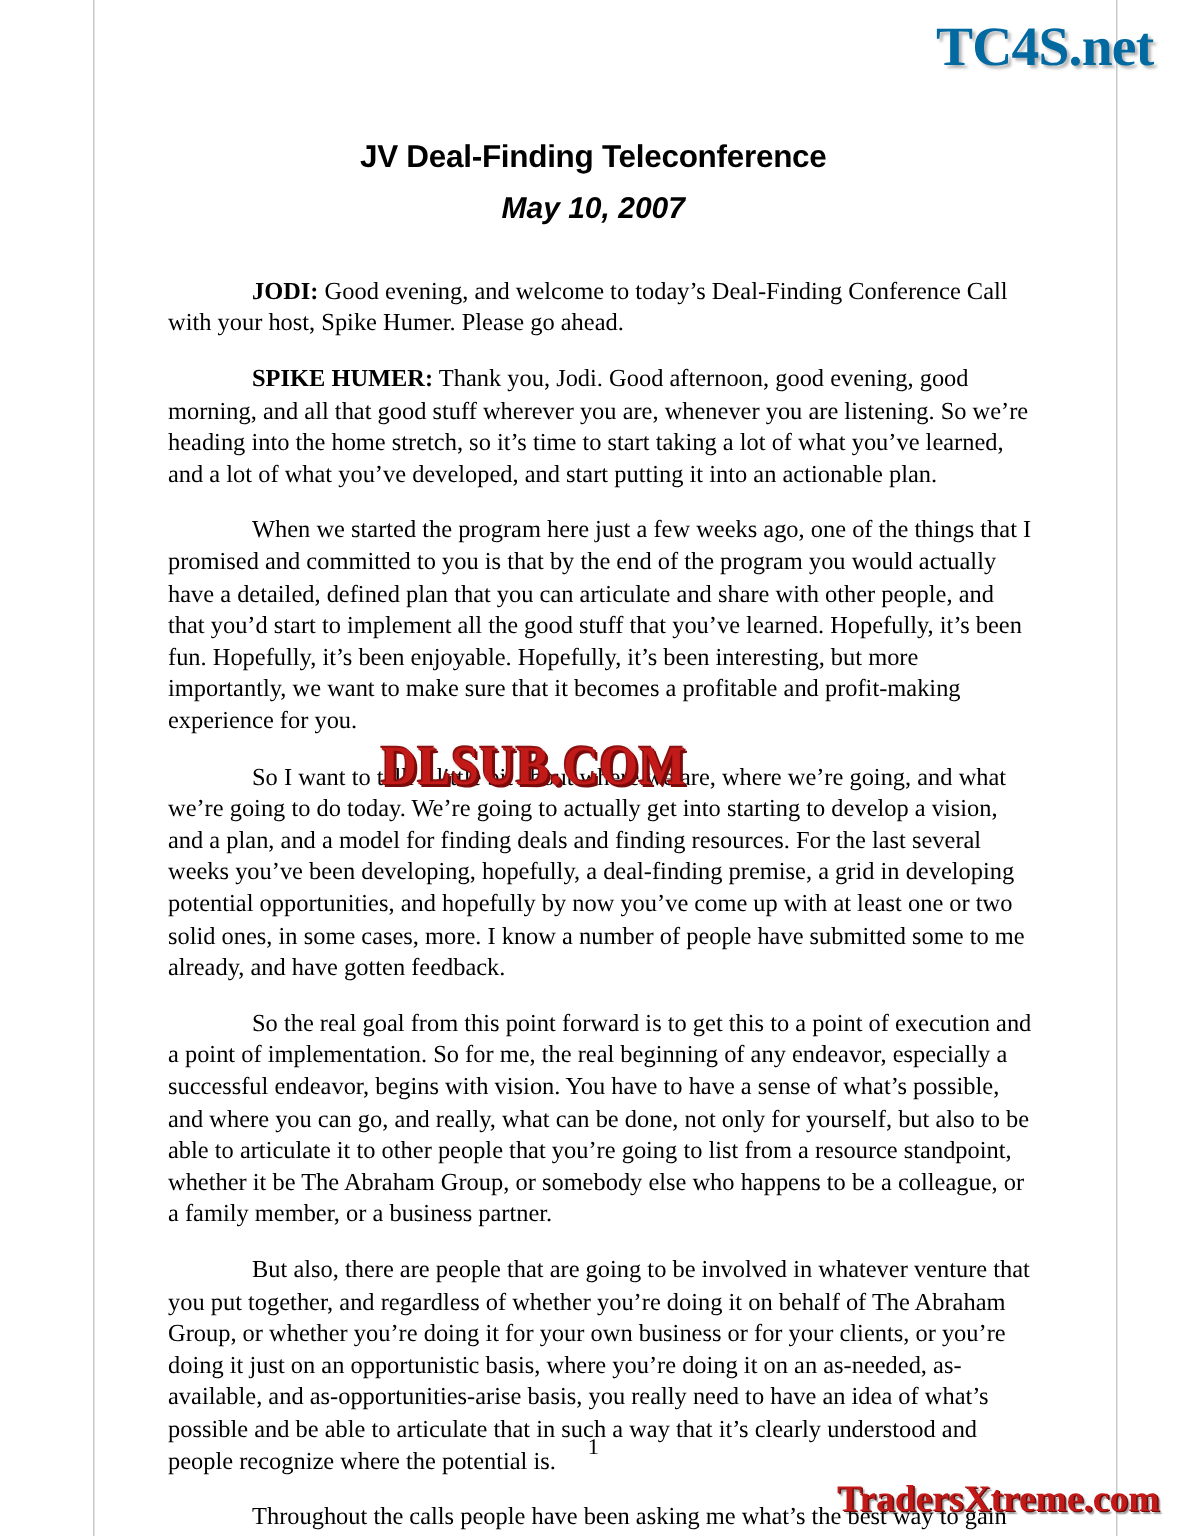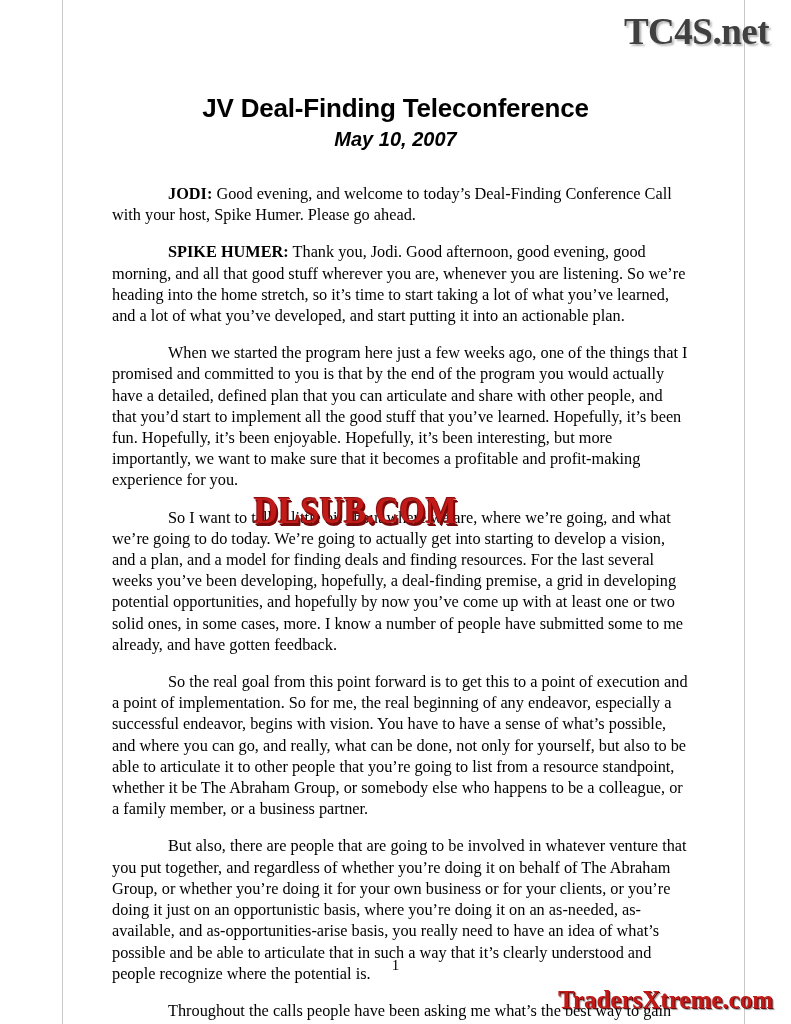--- a/index.html
+++ b/index.html
@@ -44,33 +44,33 @@
   }
 
   .brand-top {
     position: absolute;
     right: 22px;
     top: 10px;
     font-family: "Liberation Serif", serif;
     font-weight: bold;
     font-size: 37px;
     letter-spacing: -0.5px;
-    color: #404040;
+    color: #0369a1;
     text-shadow: 2px 2px 2px rgba(120,120,120,0.55);
   }
 
   .doc-title {
     position: absolute;
     left: 0;
     top: 93px;
     width: 791px;
     text-align: center;
     font-family: "Liberation Sans", sans-serif;
     font-weight: bold;
-    font-size: 26px;
+    font-size: 21px;
     letter-spacing: -0.2px;
   }
   .doc-subtitle {
     position: absolute;
     left: 0;
     top: 128px;
     width: 791px;
     text-align: center;
     font-family: "Liberation Sans", sans-serif;
     font-weight: bold;

